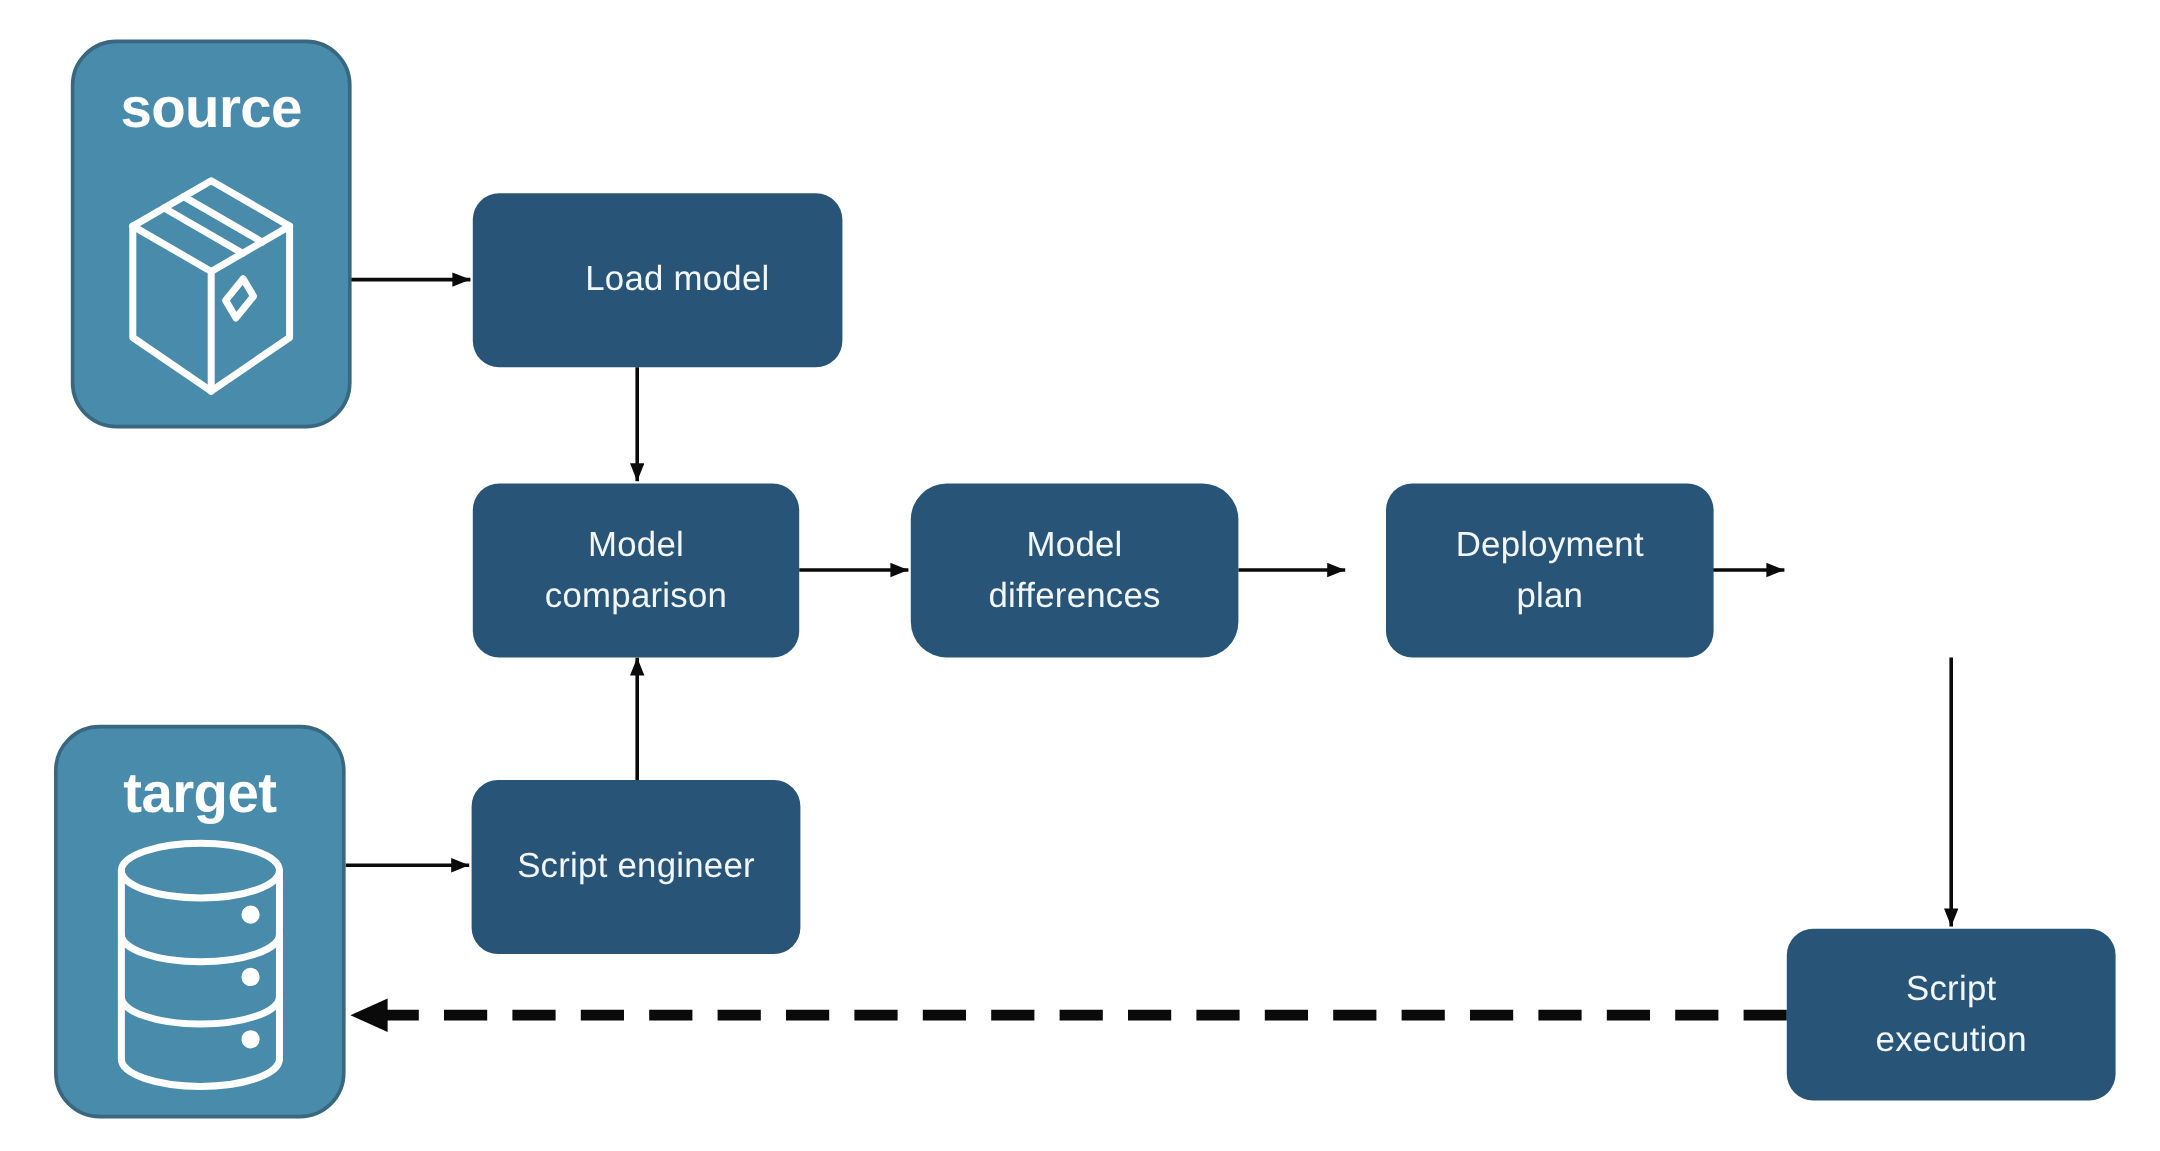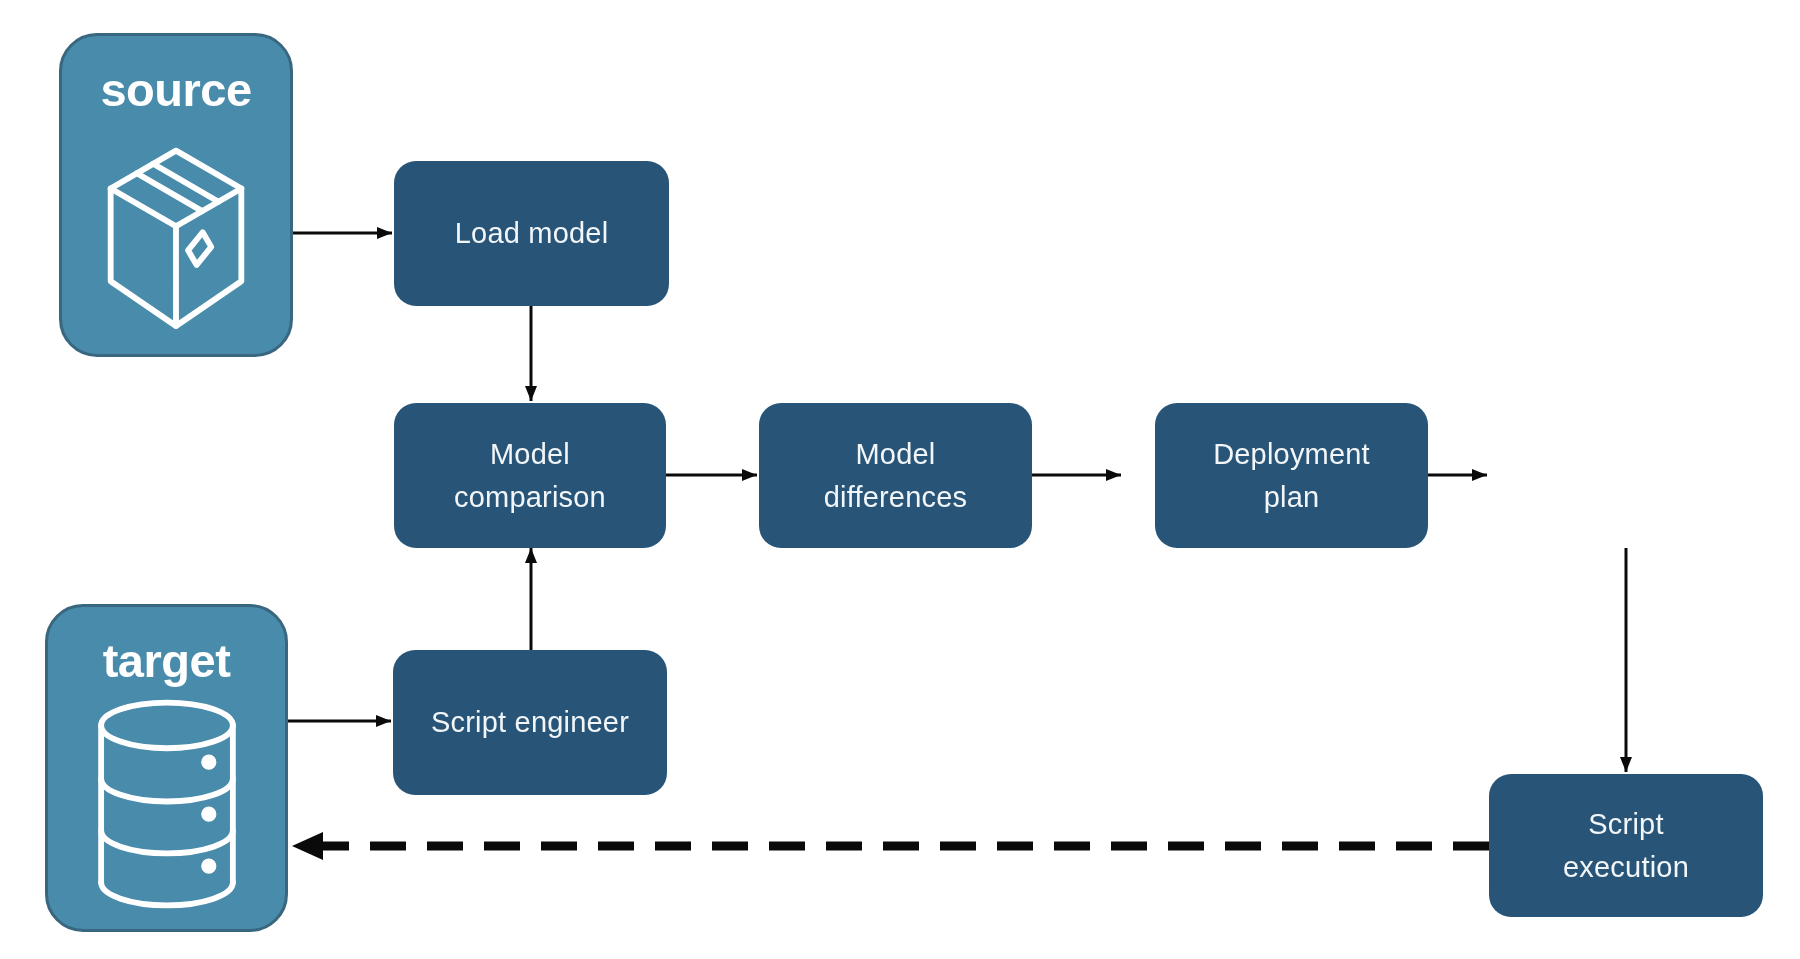--- a/index.html
+++ b/index.html
@@ -104,29 +104,29 @@
         <path d="M8,148 A52,18 0 0 0 112,148"></path>
       </g>
       <g fill="#ffffff" stroke="none">
         <circle cx="93" cy="53" r="5.5"></circle>
         <circle cx="93" cy="94" r="5.5"></circle>
         <circle cx="93" cy="135" r="5.5"></circle>
       </g>
     </svg>
   </div>
 
-  <div class="node" style="left:394px;top:161px;width:275px;height:145px;">
+  <div class="node" style="left:394px;top:161px;width:275px;height:145px;padding-left:33px;">
     <span class="label">Load model</span>
   </div>
 
   <div class="node" style="left:394px;top:403px;width:272px;height:145px;">
     <span class="label">Model comparison</span>
   </div>
 
-  <div class="node" style="left:759px;top:403px;width:273px;height:145px;">
+  <div class="node" style="left:759px;top:403px;width:273px;height:145px;border-radius:30px;">
     <span class="label">Model differences</span>
   </div>
 
   <div class="node" style="left:1123px;top:403px;width:273px;height:145px;margin-left:32px;">
     <span class="label">Deployment plan</span>
   </div>
 
 
   <div class="node" style="left:393px;top:650px;width:274px;height:145px;">
     <span class="label">Script engineer</span>

